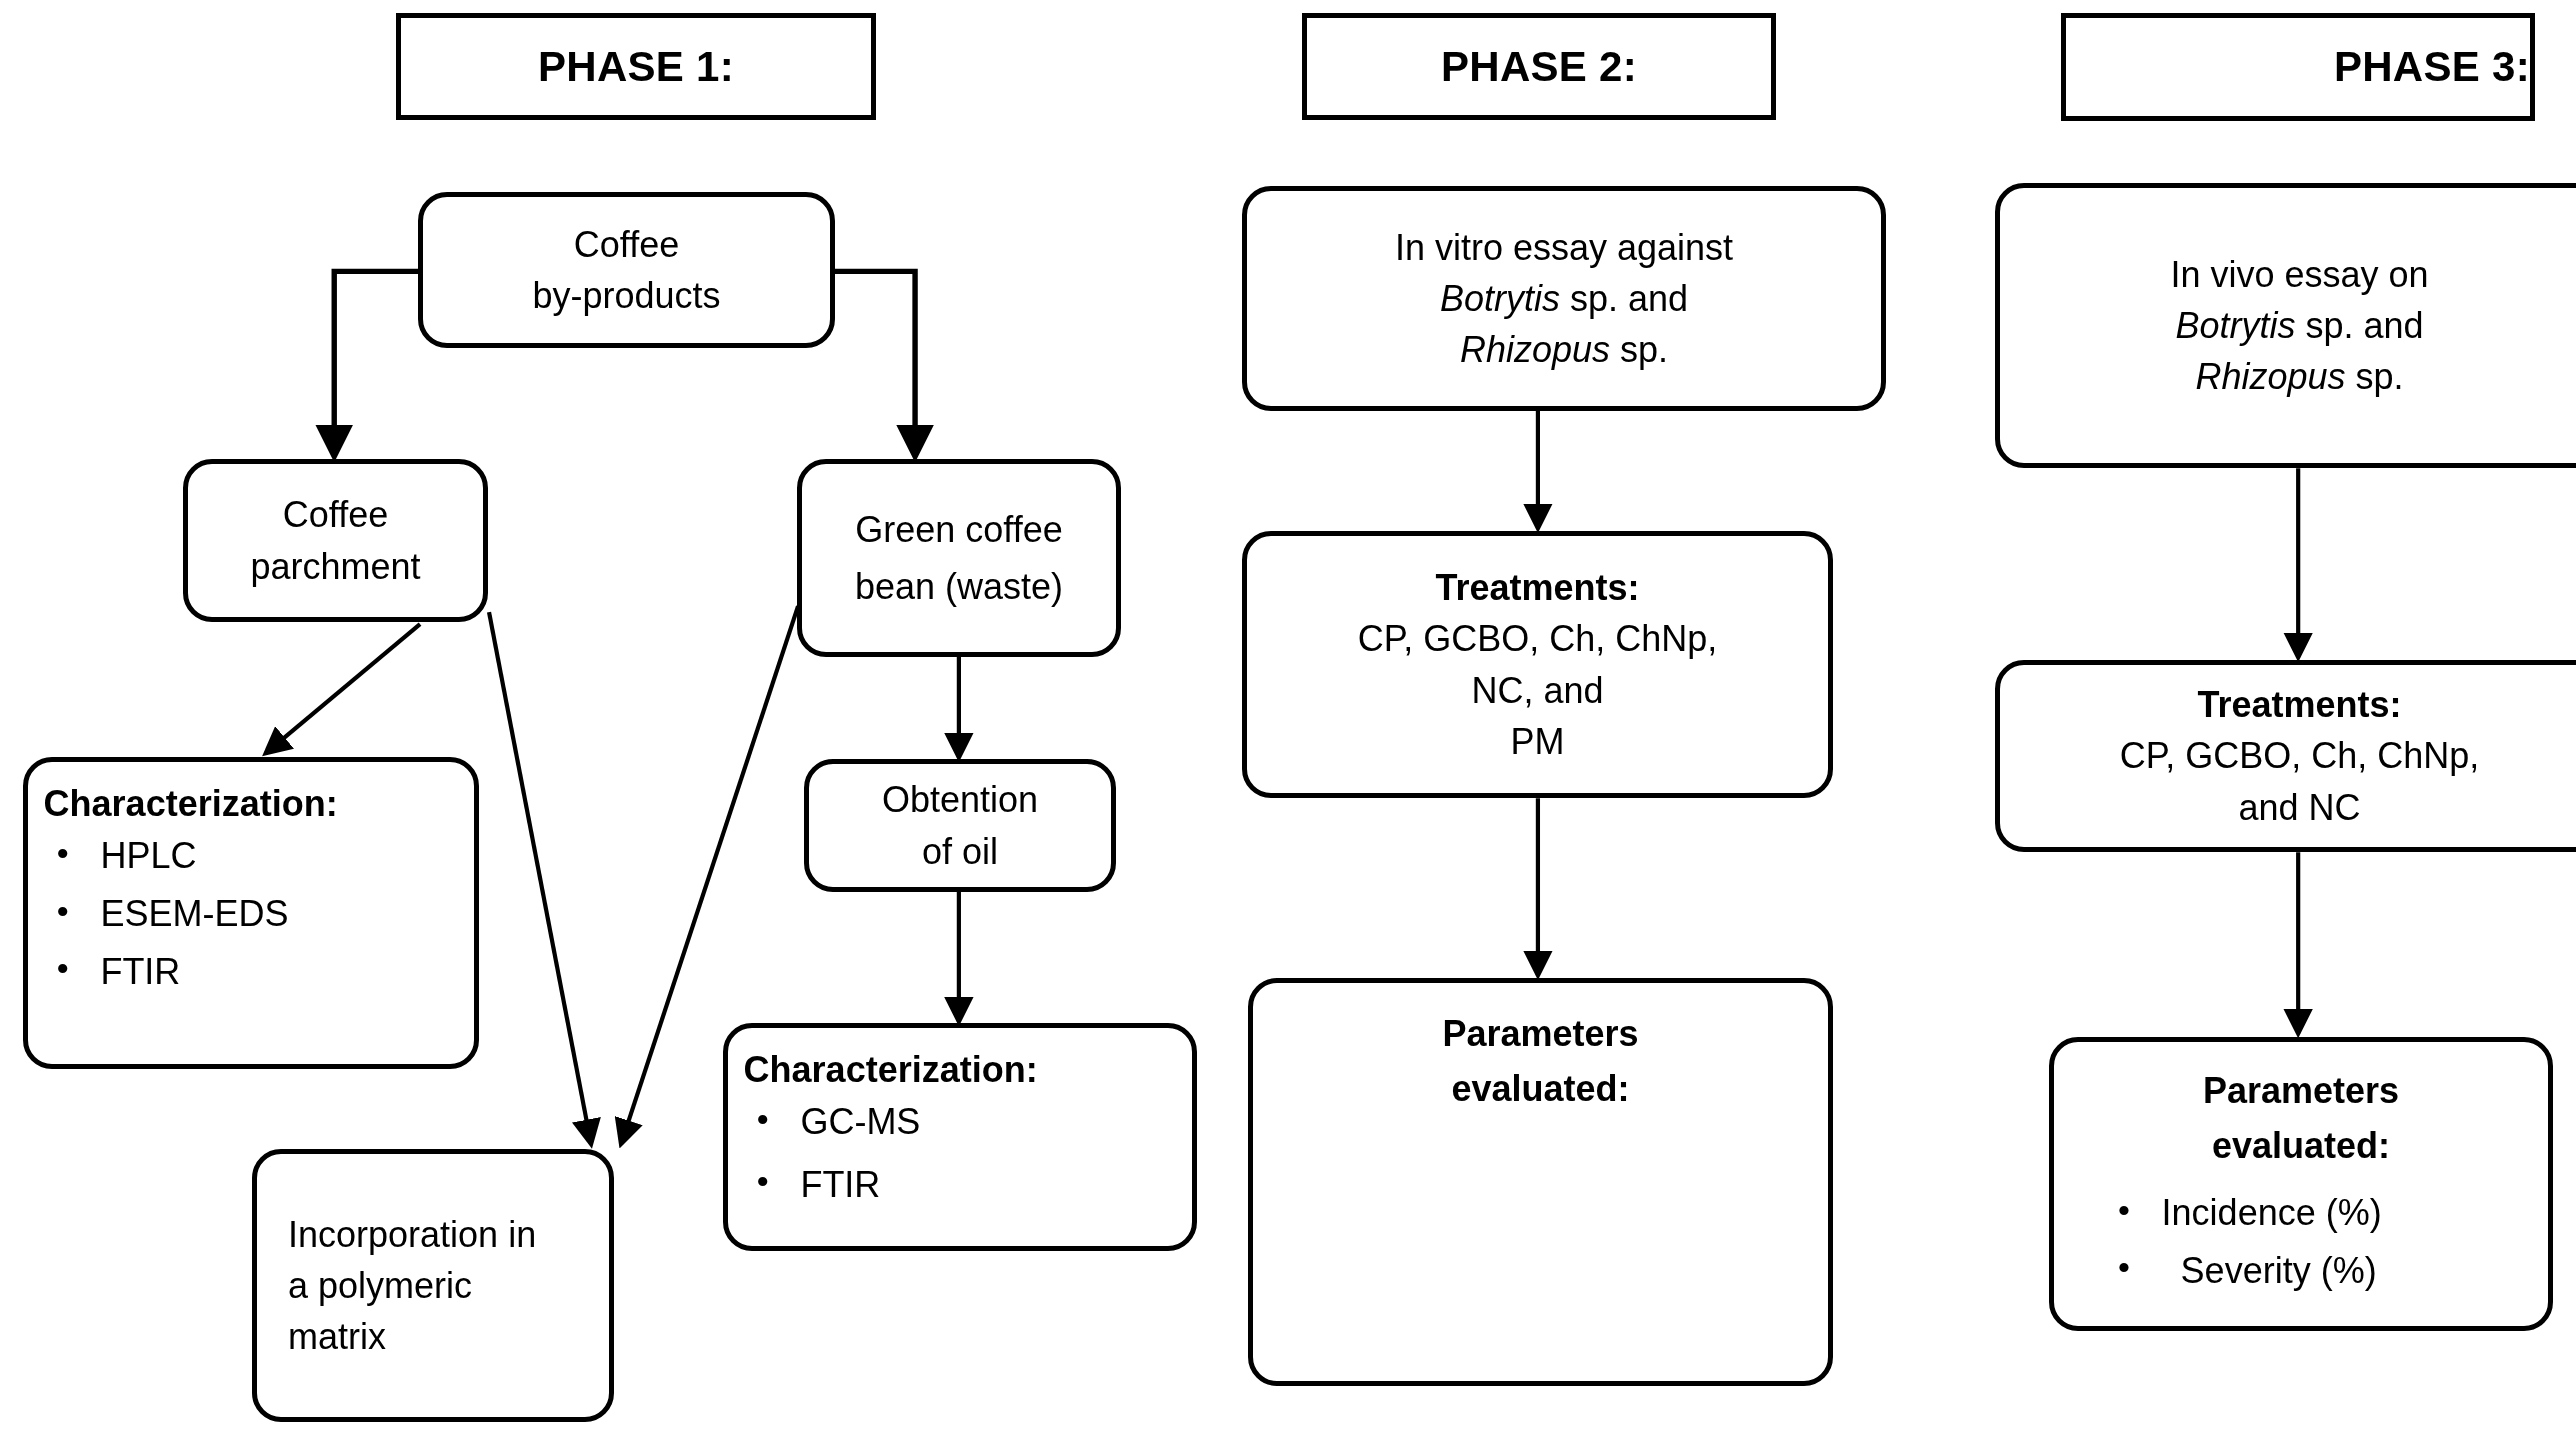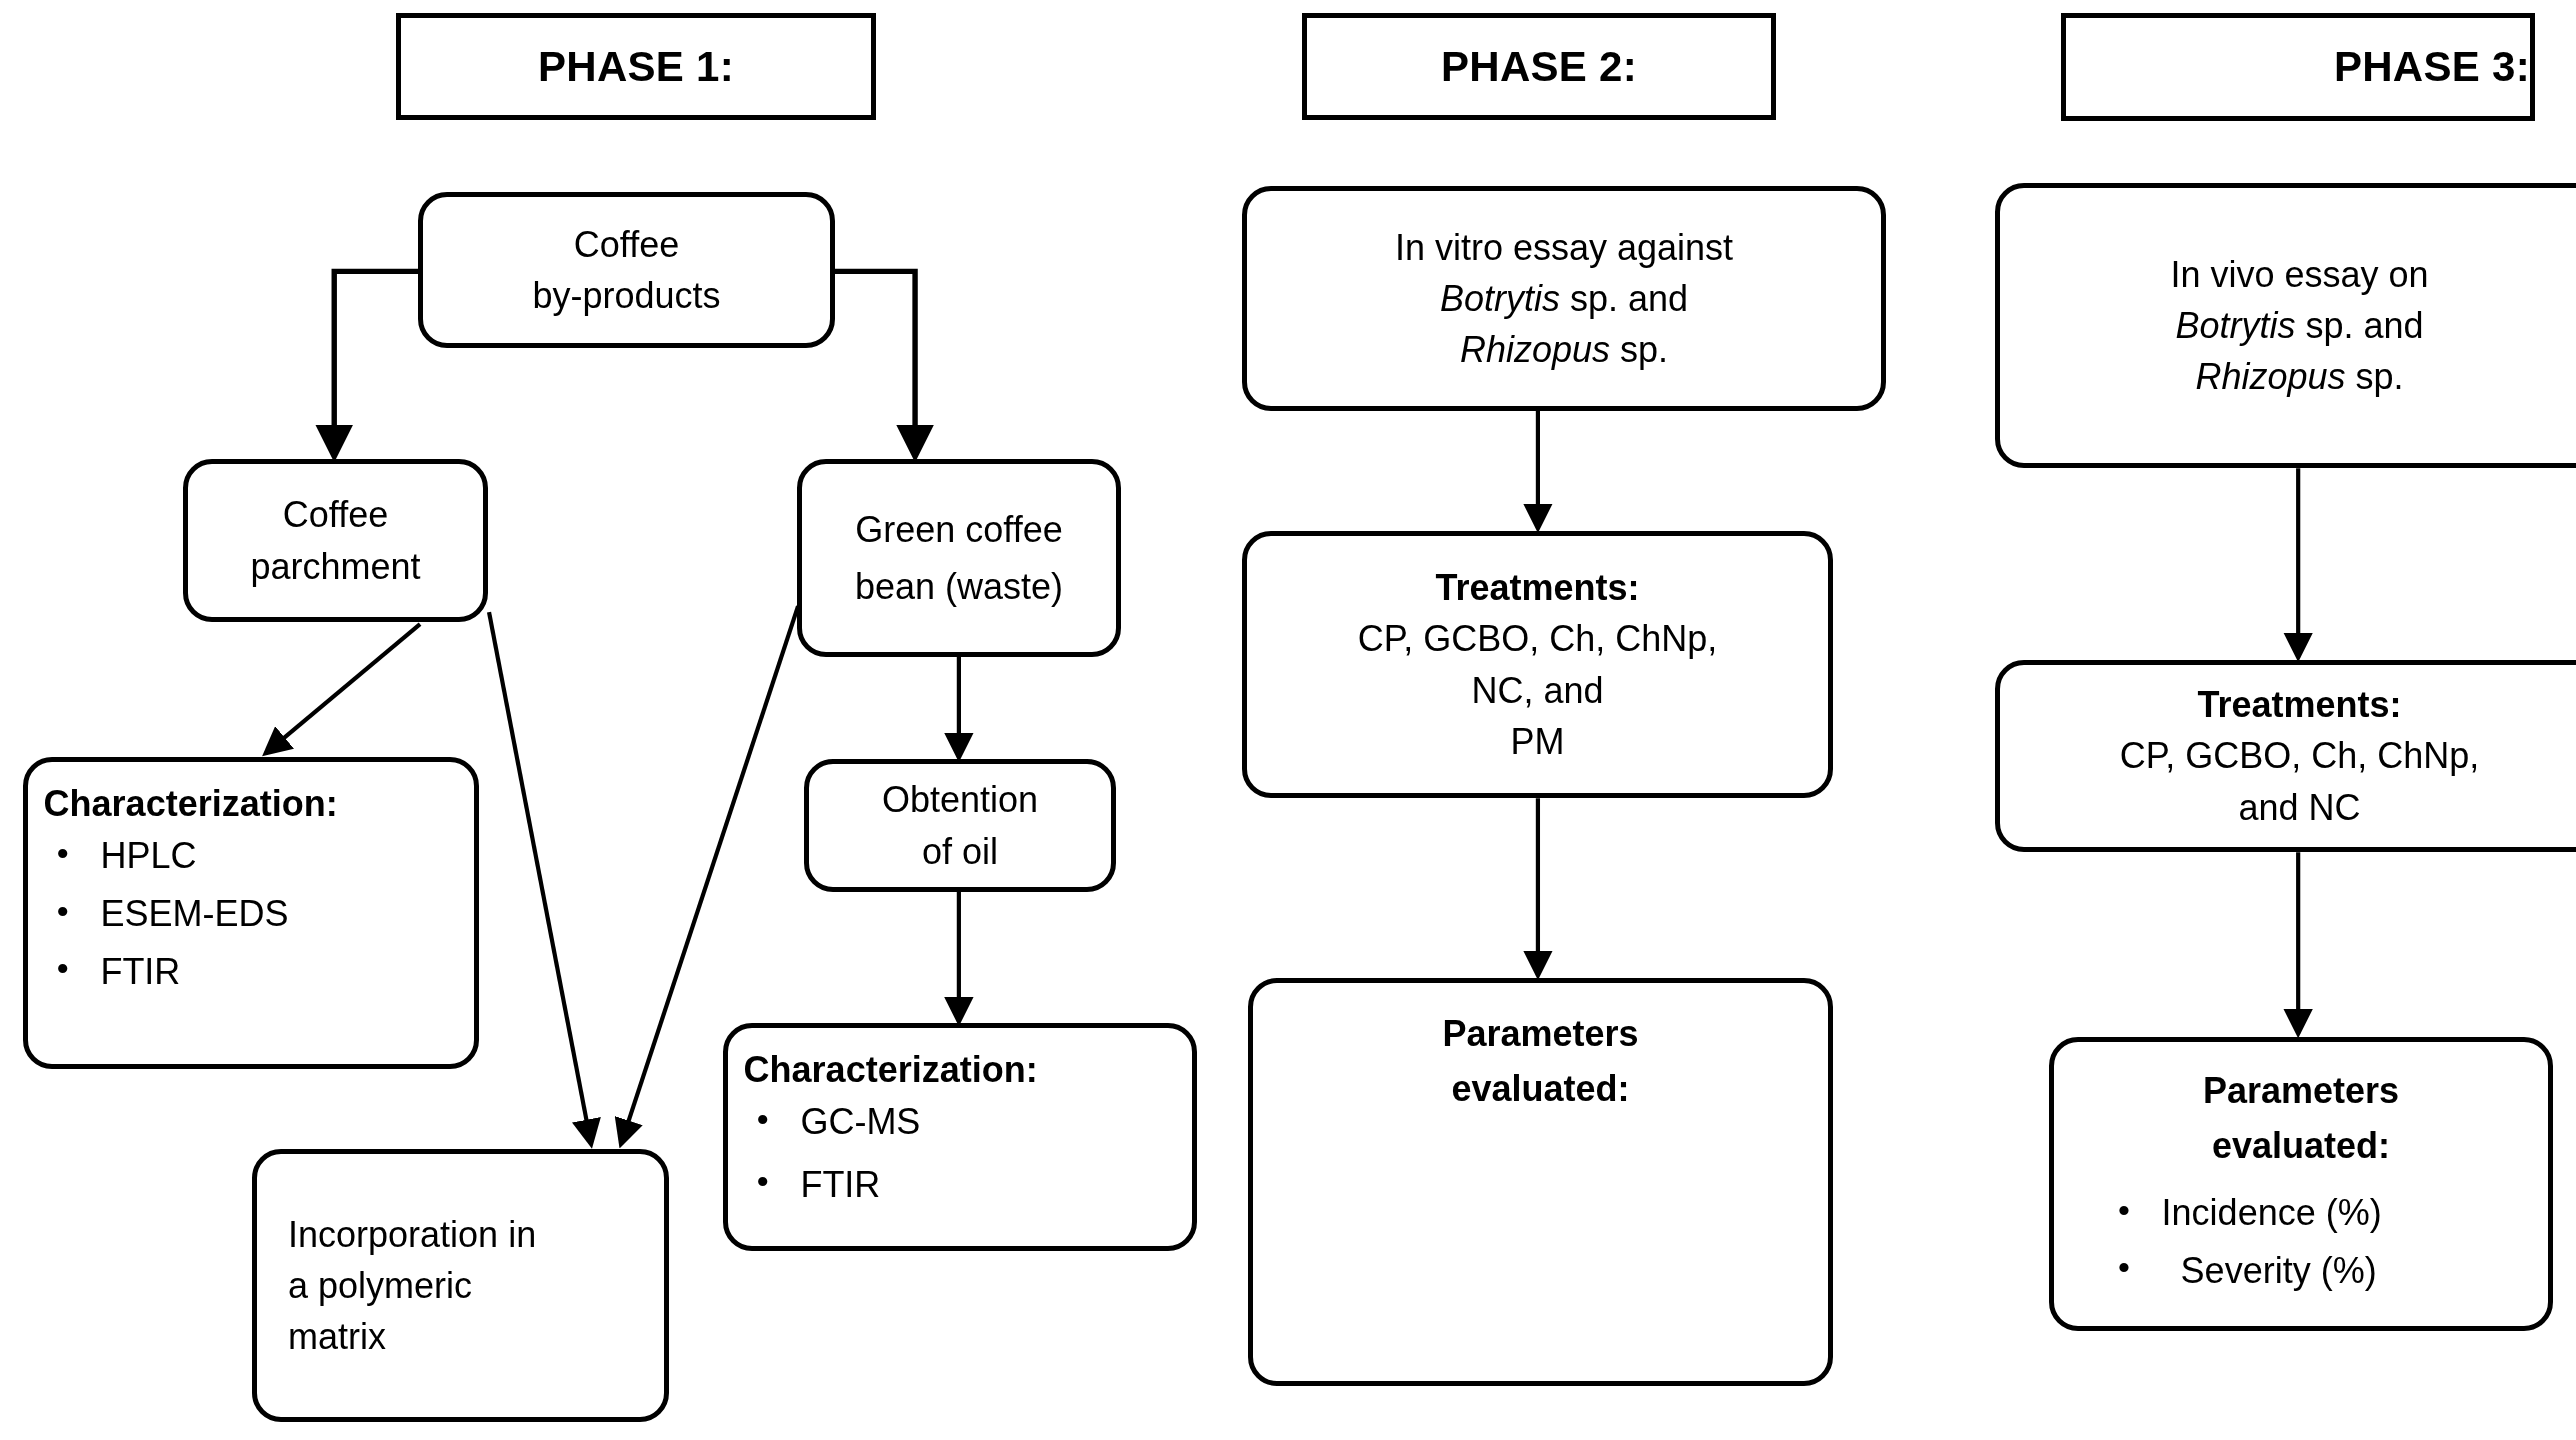--- a/index.html
+++ b/index.html
@@ -173,21 +173,21 @@
   </div>
 
   <div class="node listy" style="left:723px; top:1023px; width:474px; height:228px;">
     <span class="node-title" style="text-align:left;">Characterization:</span>
     <ul class="bullets tight">
       <li>GC-MS</li>
       <li>FTIR</li>
     </ul>
   </div>
 
-  <div class="node" style="left:252px; top:1149px; width:417px; height:273px; align-items:flex-start; padding-left:31px;">
+  <div class="node" style="left:252px; top:1149px; width:362px; height:273px; align-items:flex-start; padding-left:31px;">
     <span class="ln" style="text-align:left;">Incorporation in</span>
     <span class="ln" style="text-align:left;">a polymeric</span>
     <span class="ln" style="text-align:left;">matrix</span>
   </div>
 
   <div class="node" style="left:1242px; top:186px; width:644px; height:225px;">
     <span class="ln">In vitro essay against</span>
     <span class="ln"><i class="ital">Botrytis</i><span> sp. and</span></span>
     <span class="ln"><i class="ital">Rhizopus</i><span> sp.</span></span>
   </div>

